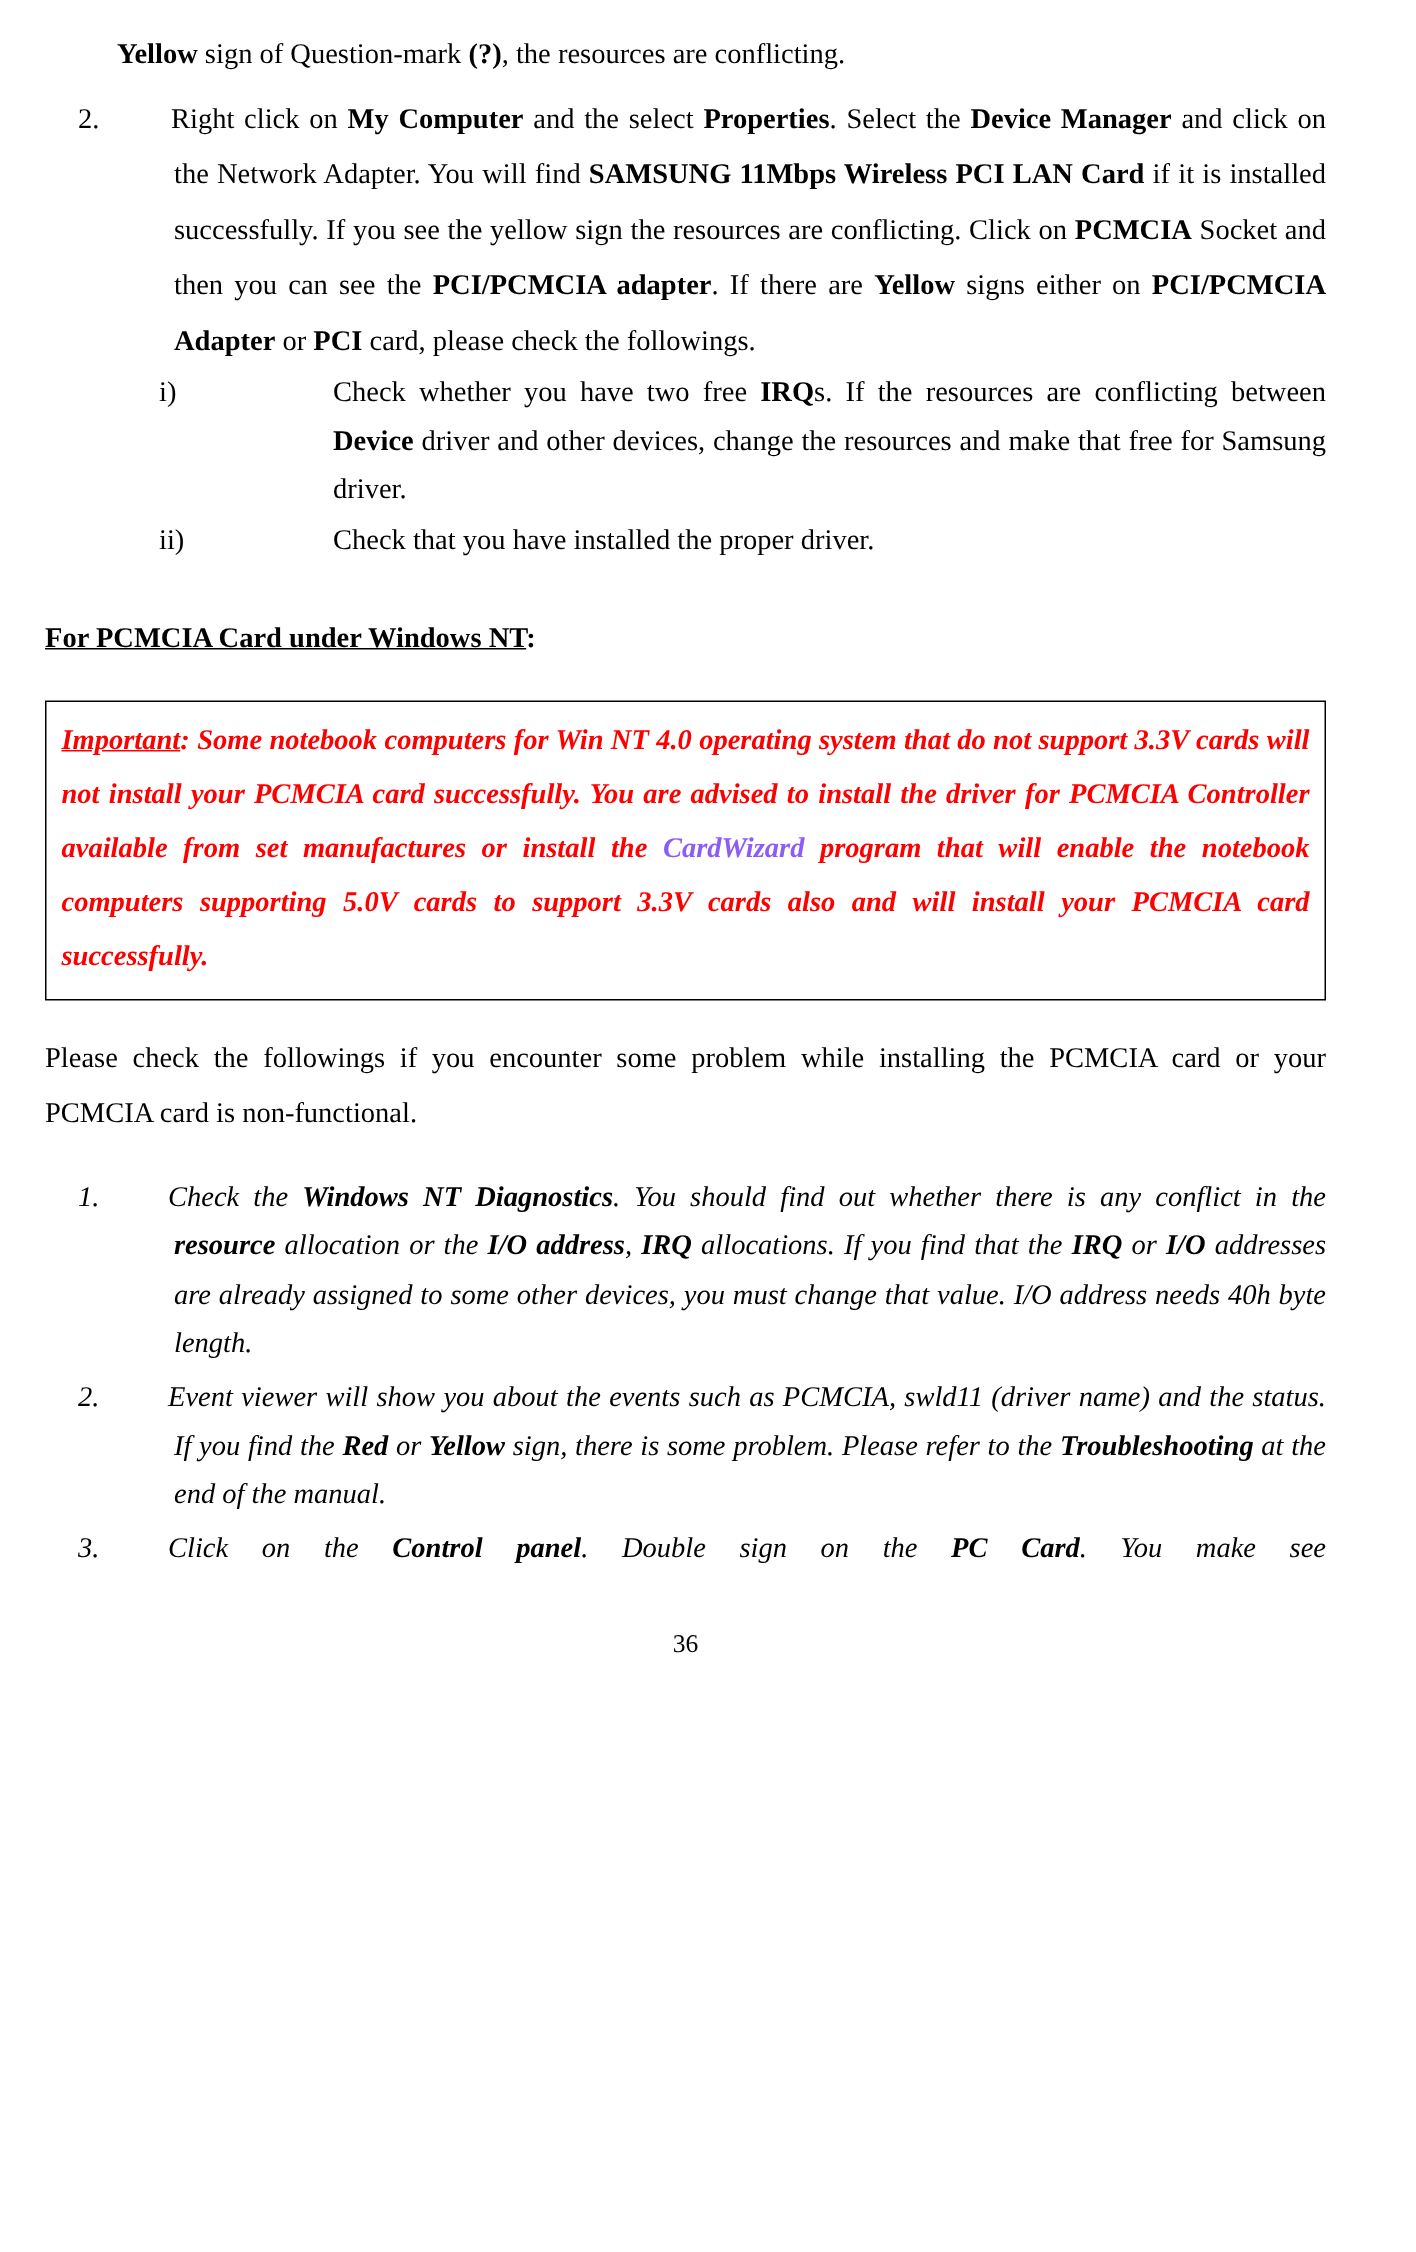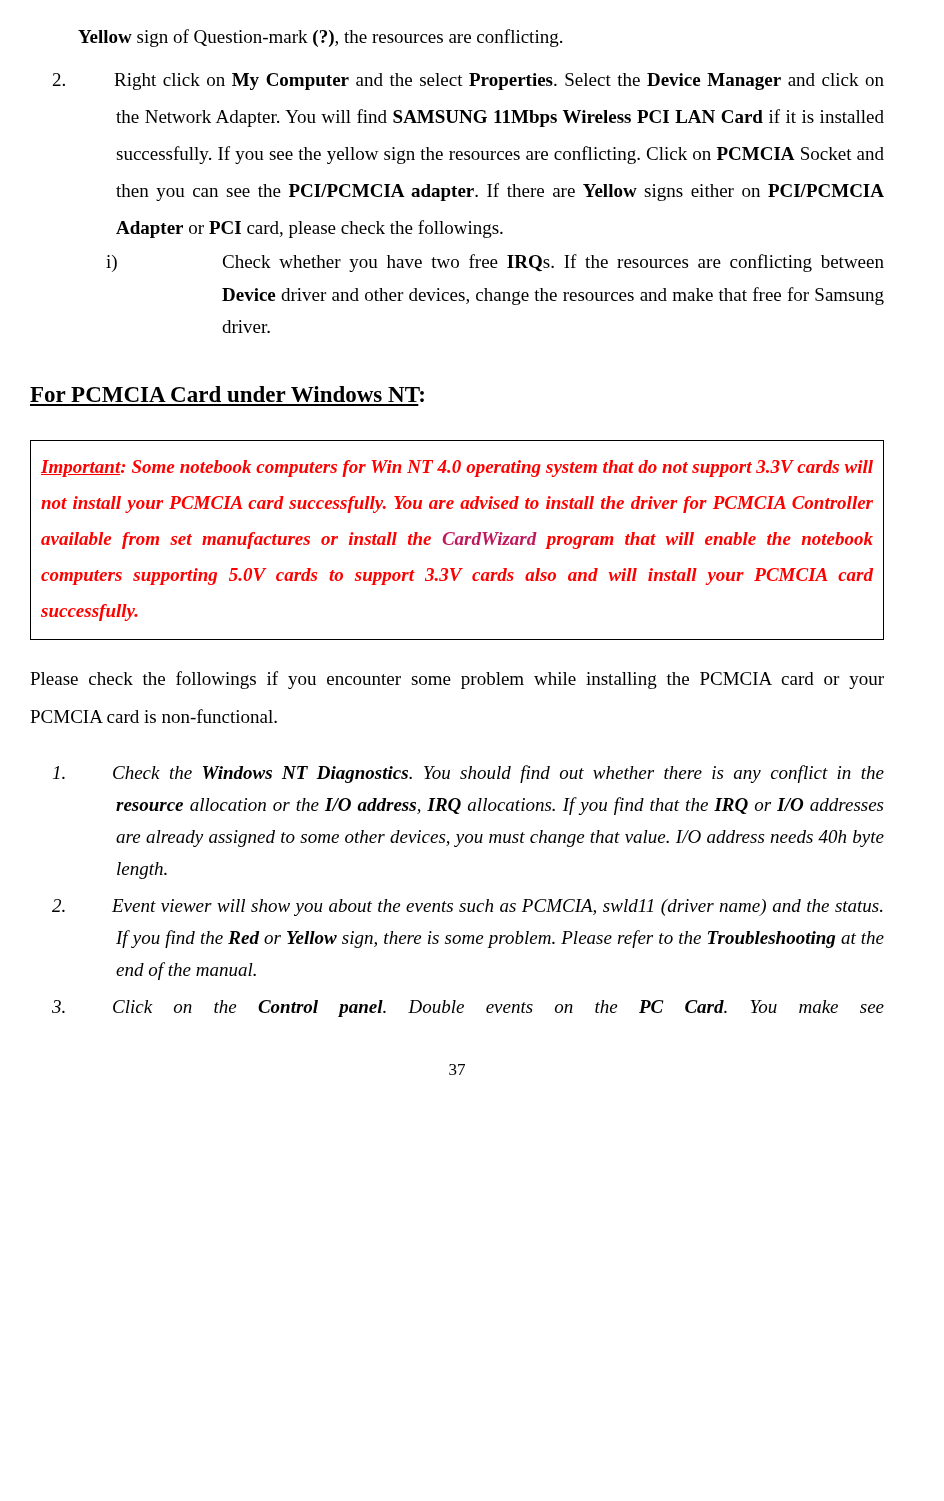--- a/index.html
+++ b/index.html
@@ -31,37 +31,37 @@
   .sub-ol {
     padding-left: 76px;
     line-height: 1.7;
   }
   .sub-ol .marker {
     display: inline-block;
     width: 58px;
   }
   .heading {
     margin: 30px 0 22px 0;
-    font-size: 23px;
+    font-size: 19px;
   }
   .underline { text-decoration: underline; }
   .important-box {
     border: 1.5px solid #000;
     padding: 8px 10px 10px 10px;
     margin: 0 0 20px 0;
     font-style: italic;
     color: #f00;
     font-weight: bold;
     line-height: 1.9;
     text-align: justify;
   }
   .important-label {
     text-decoration: underline;
   }
-  .blue-word { color: #be185d; margin-top: 20px; }
+  .blue-word { color: #8b5cf6; margin-top: 20px; }
   .para {
     margin: 0 0 22px 0;
   }
   .ol2 {
     padding-left: 54px;
   }
   .ol2 .item {
     margin: 0 0 4px 0;
     line-height: 1.7;
   }
@@ -90,20 +90,23 @@
 
 <div class="ol-item">
   <div class="ol-body justify" style="text-indent:-32px; padding-left:86px;">
     <span class="marker">2.</span><span>Right click on </span><b>My Computer</b><span> and the select </span><b>Properties</b><span>. Select the </span><b>Device Manager</b><span> and click on the Network Adapter. You will find </span><b>SAMSUNG 11Mbps Wireless PCI LAN Card</b><span> if it is installed successfully. If you see the yellow sign the resources are conflicting. Click on </span><b>PCMCIA</b><span> Socket and then you can see the </span><b>PCI/PCMCIA adapter</b><span>. If there are </span><b>Yellow</b><span> signs either on </span><b>PCI/PCMCIA Adapter</b><span> or </span><b>PCI</b><span> card, please check the followings.</span>
   </div>
 
   <div class="sub-ol justify" style="padding-left:134px;">
     <div style="text-indent:-58px; padding-left:58px; margin-bottom:2px;">
       <span class="marker">i)</span><span>Check whether you have two free </span><b>IRQ</b><span>s. If the resources are conflicting between </span><b>Device</b><span> driver and other devices, change the resources and make that free for Samsung driver.</span>
     </div>
+    <div style="text-indent:-58px; padding-left:58px; margin-bottom:2px;">
+      <span class="marker">ii)</span><span>Check that you have installed the proper driver.</span>
+    </div>
   </div>
 </div>
 
 <div class="heading">
   <b><span class="underline">For PCMCIA Card under Windows NT</span><span>:</span></b>
 </div>
 
 <div class="important-box">
   <span class="important-label">Important</span><span>: Some notebook computers for Win NT 4.0 operating system that do not support 3.3V cards will not install your PCMCIA card successfully. You are advised to install the driver for PCMCIA Controller available from set manufactures or install the </span><span class="blue-word">CardWizard</span><span> program that will enable the notebook computers supporting 5.0V cards to support 3.3V cards also and will install your PCMCIA card successfully.</span>
 </div>
@@ -111,17 +114,17 @@
 <div class="para justify">Please check the followings if you encounter some problem while installing the PCMCIA card or your PCMCIA card is non-functional.</div>
 
 <div class="ol2" style="padding-left:86px;font-style:italic;">
   <div class="item justify" style="text-indent:-32px;">
     <span class="marker">1.</span><span class="txt" style="display:inline; width:auto;"><span>Check the </span><b>Windows NT Diagnostics</b><span>. You should find out whether there is any conflict in the </span><b>resource</b><span> allocation or the </span><b>I/O address</b><span>, </span><b>IRQ</b><span> allocations. If you find that the </span><b>IRQ</b><span> or </span><b>I/O</b><span> addresses are already assigned to some other devices, you must change that value. I/O address needs 40h byte length.</span></span>
   </div>
   <div class="item justify" style="text-indent:-32px;">
     <span class="marker">2.</span><span>Event viewer will show you about the events such as PCMCIA, swld11 (driver name) and the status. If you find the </span><b>Red</b><span> or </span><b>Yellow</b><span> sign, there is some problem. Please refer to the </span><b>Troubleshooting</b><span> at the end of the manual.</span>
   </div>
   <div class="item justify" style="text-indent:-32px; text-align-last:justify;">
-    <span class="marker">3.</span><span>Click on the </span><b>Control panel</b><span>. Double events on the </span><b>PC Card</b><span>. You make see</span>
+    <span class="marker">3.</span><span>Click on the </span><b>Control panel</b><span>. Double sign on the </span><b>PC Card</b><span>. You make see</span>
   </div>
 </div>
 
-<div class="page-num">37</div>
+<div class="page-num">36</div>
 
 </body></html>

